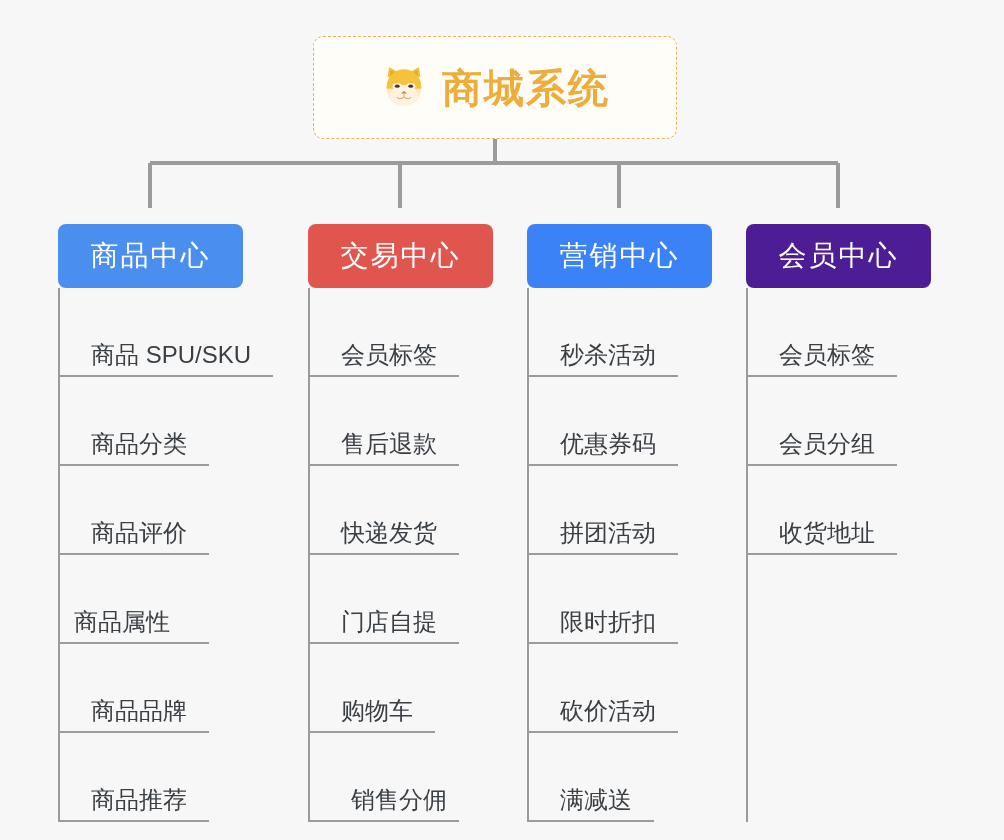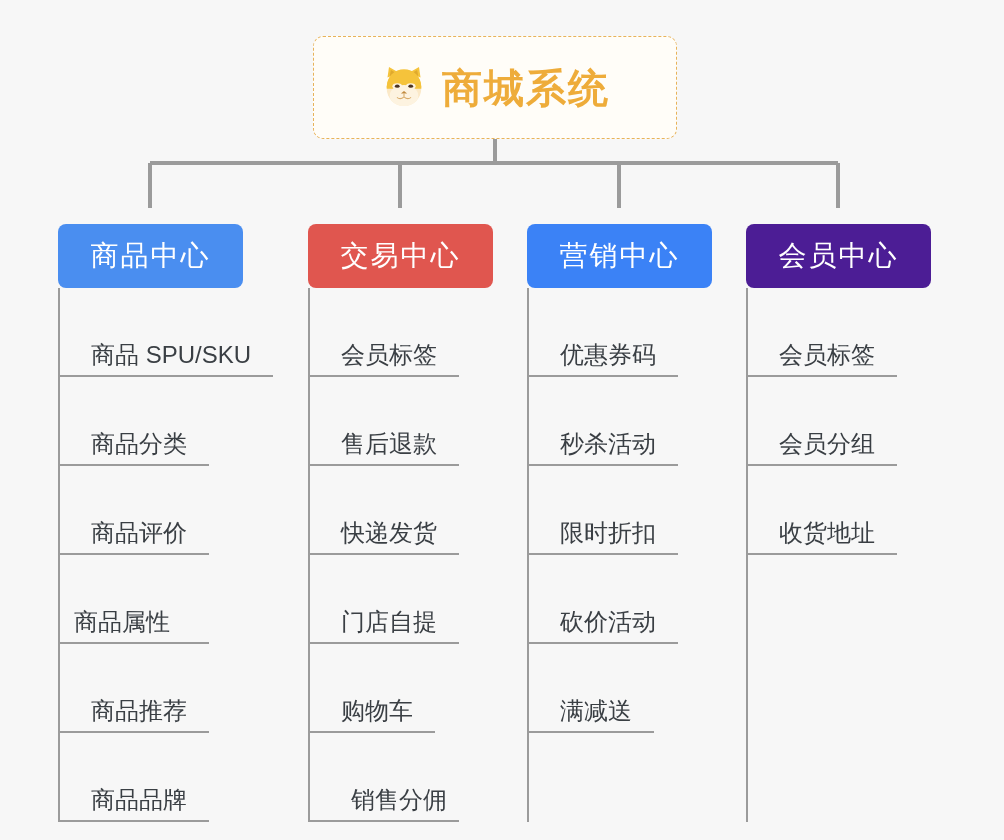--- a/index.html
+++ b/index.html
@@ -120,25 +120,25 @@
       </div>
       <div class="leaf-item">
         <div class="leaf-label" style="margin-left: 33px;">商品评价</div>
         <div class="leaf-rule" style="background: rgb(155, 155, 155); width: 151px;"></div>
       </div>
       <div class="leaf-item">
         <div class="leaf-label" style="margin-left: 16px;">商品属性</div>
         <div class="leaf-rule" style="background: rgb(155, 155, 155); width: 151px;"></div>
       </div>
       <div class="leaf-item">
+        <div class="leaf-label" style="margin-left: 33px;">商品品牌</div>
+        <div class="leaf-rule" style="background: rgb(155, 155, 155); width: 151px;"></div>
+      </div>
+      <div class="leaf-item">
         <div class="leaf-label" style="margin-left: 33px;">商品推荐</div>
-        <div class="leaf-rule" style="background: rgb(155, 155, 155); width: 151px;"></div>
-      </div>
-      <div class="leaf-item">
-        <div class="leaf-label" style="margin-left: 33px;">商品品牌</div>
         <div class="leaf-rule" style="background: rgb(155, 155, 155); width: 151px;"></div>
       </div>
     </div>
   </div>
 
   <div class="column" id="col-1" style="left:308px;width:185px;">
     <div class="col-header" style="background: rgb(224, 86, 79);">交易中心</div>
     <div class="leaf-list">
       <div class="spine" style="background: rgb(155, 155, 155); height: 534px;"></div>
       <div class="leaf-item">
@@ -166,25 +166,29 @@
         <div class="leaf-rule" style="background: rgb(155, 155, 155); width: 151px;"></div>
       </div>
     </div>
   </div>
 
   <div class="column" id="col-2" style="left:527px;width:185px;">
     <div class="col-header" style="background: #3b82f6;">营销中心</div>
     <div class="leaf-list">
       <div class="spine" style="background: rgb(155, 155, 155); height: 534px;"></div>
       <div class="leaf-item">
+        <div class="leaf-label" style="margin-left: 33px;">秒杀活动</div>
+        <div class="leaf-rule" style="background: rgb(155, 155, 155); width: 151px;"></div>
+      </div>
+      <div class="leaf-item">
         <div class="leaf-label" style="margin-left: 33px;">优惠券码</div>
         <div class="leaf-rule" style="background: rgb(155, 155, 155); width: 151px;"></div>
       </div>
       <div class="leaf-item">
-        <div class="leaf-label" style="margin-left: 33px;">秒杀活动</div>
+        <div class="leaf-label" style="margin-left: 33px;">拼团活动</div>
         <div class="leaf-rule" style="background: rgb(155, 155, 155); width: 151px;"></div>
       </div>
       <div class="leaf-item">
         <div class="leaf-label" style="margin-left: 33px;">限时折扣</div>
         <div class="leaf-rule" style="background: rgb(155, 155, 155); width: 151px;"></div>
       </div>
       <div class="leaf-item">
         <div class="leaf-label" style="margin-left: 33px;">砍价活动</div>
         <div class="leaf-rule" style="background: rgb(155, 155, 155); width: 151px;"></div>
       </div>

